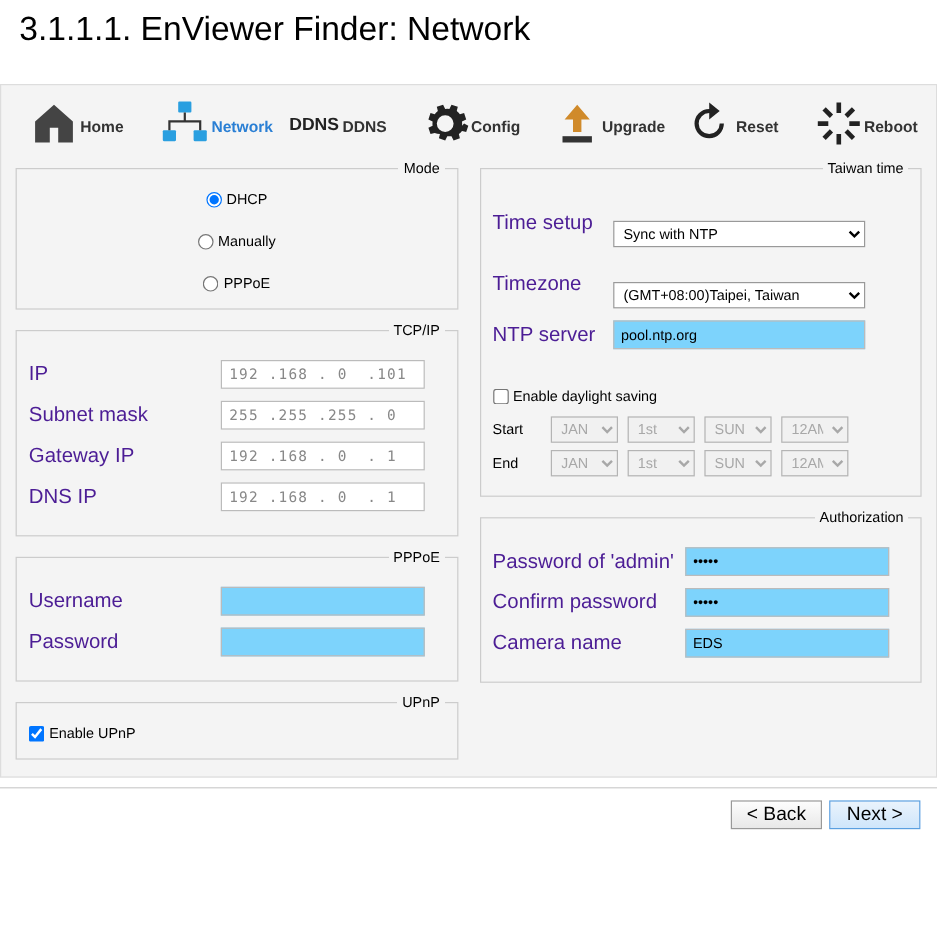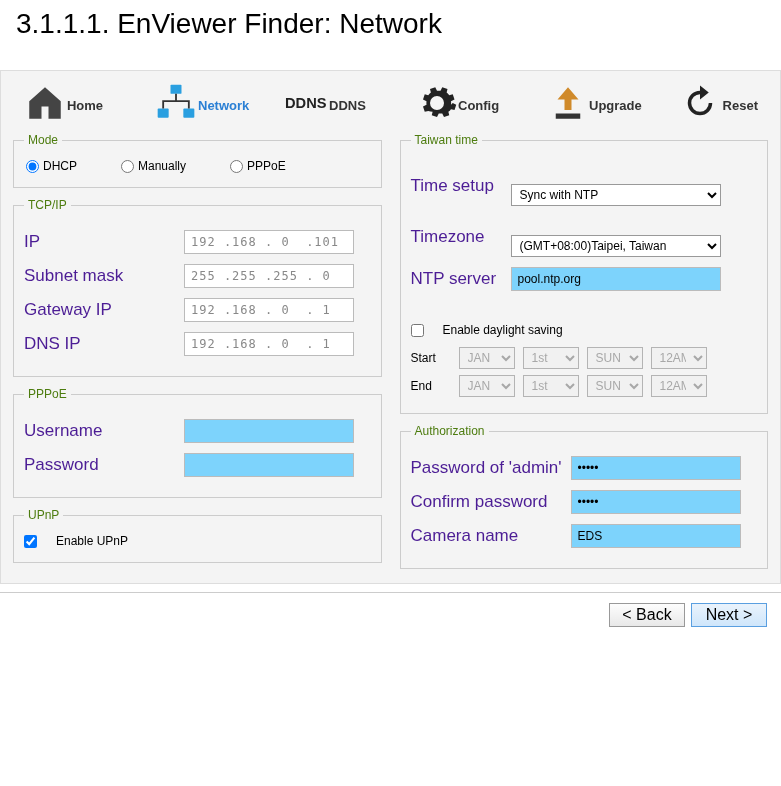--- a/index.html
+++ b/index.html
@@ -7,33 +7,33 @@
 .heading { font-size: 28px; font-weight: normal; padding: 8px 0 30px 16px; font-family: "Segoe UI", Arial, sans-serif; }
 .panel { background: #f4f4f4; border: 1px solid #ddd; padding: 10px 12px 4px 12px; }
 .toolbar { display: flex; justify-content: space-between; margin-bottom: 8px; padding: 0 10px; }
 .tool-item { display: flex; flex-direction: row; align-items: center; width: 80px; cursor: pointer; justify-content: space-between; }
 .tool-icon { width: 44px; height: 44px; display: flex; align-items: center; justify-content: center; }
 .tool-label { font-size: 13px; font-weight: bold; margin-top: 4px; color: #333; }
 .tool-label.active { color: #2a7fd4; }
 .columns { display: flex; gap: 18px; }
 .col { flex: 1; }
 fieldset { border: 1px solid #ccc; margin-bottom: 10px; padding: 8px 10px 10px 10px; background: #f4f4f4; }
-legend { font-size: 12px; padding: 0 4px; color: #4d7c0f; }
-.radio-row { display: flex; gap: 44px; padding: 4px 2px; align-items: center; }
+legend { font-size: 12px; padding: 0 4px; color: #000000; text-align: right; }
+.radio-row { display: flex; gap: 21px; padding: 4px 2px; align-items: center; flex-direction: column; }
 .radio-row label { display: flex; align-items: center; gap: 4px; font-size: 12px; cursor: pointer; }
 .field-row { display: flex; align-items: center; margin: 10px 0; }
 .field-label { width: 160px; font-size: 17px; color: #4c1d95; }
 .field-label-narrow { width: 100px; }
 .ip-input { width: 170px; height: 24px; border: 1px solid #bbb; background: #fff; color: #888; text-align: left; padding: 0 6px; font-family: monospace; font-size: 12px; letter-spacing: 1px; }
 .text-input { width: 170px; height: 24px; border: 1px solid #bbb; background: #7dd3fc; padding: 0 6px; font-size: 12px; }
 .text-input-wide { width: 210px; }
 select { height: 22px; border: 1px solid #999; background: #fff; font-size: 12px; padding: 0 4px; }
 .select-wide { width: 210px; margin-top: 19px; }
 .select-sm { width: 56px; color: #888; background: #f0f0f0; }
-.checkbox-row { display: flex; align-items: center; gap: 19px; padding: 4px 0; font-size: 12px; }
+.checkbox-row { display: flex; align-items: center; gap: 4px; padding: 4px 0; font-size: 12px; }
 .dst-row { display: flex; align-items: center; gap: 8px; margin: 6px 0; }
 .dst-label { width: 40px; font-size: 12px; }
 .footer { display: flex; justify-content: flex-end; gap: 6px; padding: 10px 14px; border-top: 1px solid #ccc; margin-top: 8px; background: #fff; }
 .btn { min-width: 76px; height: 24px; border: 1px solid #999; background: linear-gradient(#fdfdfd,#e8e8e8); font-size: 16px; cursor: pointer; }
 .btn.primary { border: 1px solid #5a9fe0; background: linear-gradient(#eaf3fc,#cfe6fb); }
 input[type=checkbox], input[type=radio] { cursor: pointer; }
 </style>
 </head>
 <body>
 
@@ -86,20 +86,37 @@
       </div>
       <div class="tool-label">Upgrade</div>
     </div>
     <div class="tool-item">
       <div class="tool-icon">
         <svg width="42" height="42" viewBox="0 0 24 24">
             <path d="M12 5a7 7 0 107 7h-2a5 5 0 11-5-5v3l5-4-5-4v3z" fill="#222"></path>
           </svg>
       </div>
       <div class="tool-label">Reset</div>
+    </div>
+    <div class="tool-item">
+      <div class="tool-icon">
+        <svg width="42" height="42" viewBox="0 0 24 24">
+            <g stroke="#222" stroke-width="2.2">
+              <line x1="12" y1="2" x2="12" y2="7"></line>
+              <line x1="12" y1="17" x2="12" y2="22"></line>
+              <line x1="2" y1="12" x2="7" y2="12"></line>
+              <line x1="17" y1="12" x2="22" y2="12"></line>
+              <line x1="5" y1="5" x2="8.5" y2="8.5"></line>
+              <line x1="15.5" y1="15.5" x2="19" y2="19"></line>
+              <line x1="5" y1="19" x2="8.5" y2="15.5"></line>
+              <line x1="15.5" y1="8.5" x2="19" y2="5"></line>
+            </g>
+          </svg>
+      </div>
+      <div class="tool-label">Reboot</div>
     </div>
   </div>
 
   <div class="columns">
     <div class="col">
 
       <fieldset>
         <legend>Mode</legend>
         <div class="radio-row">
           <label>

